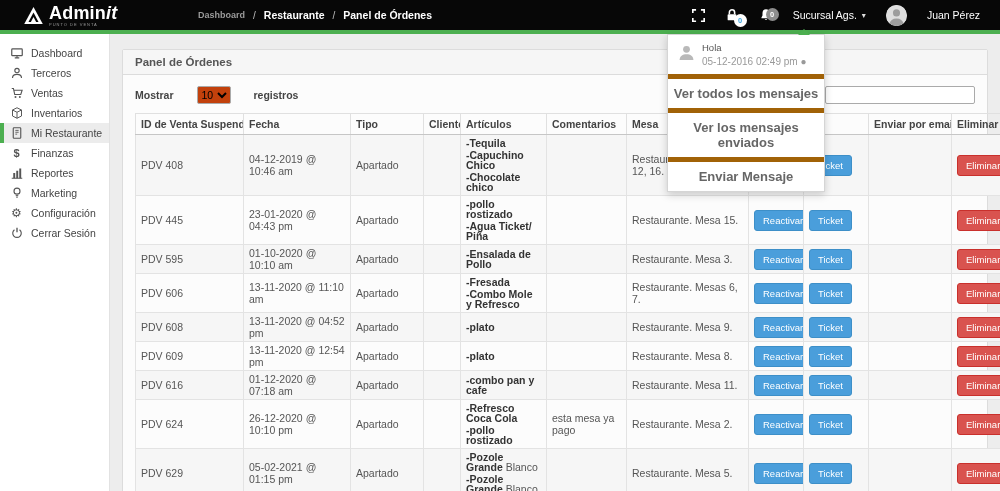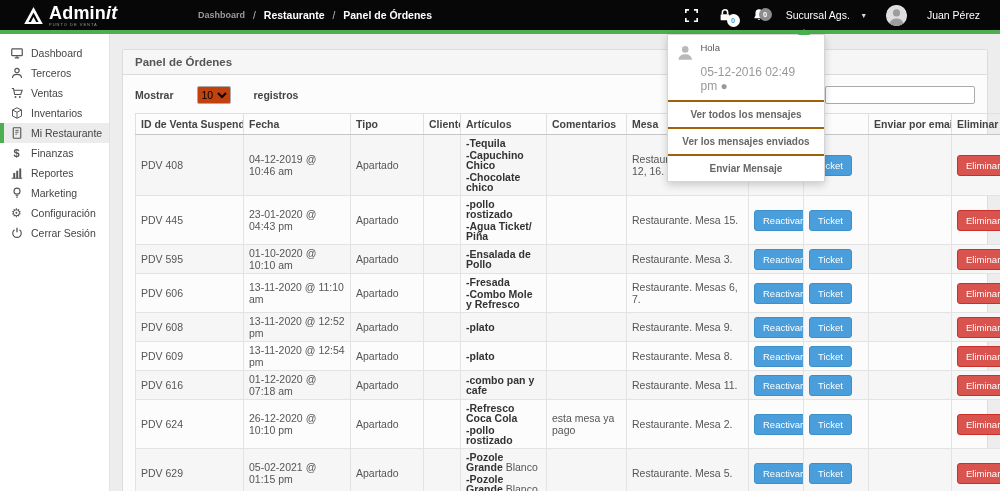--- a/index.html
+++ b/index.html
@@ -17,21 +17,21 @@
   .crumbs{display:flex;align-items:center;gap:8px;margin-left:24px}
   .crumb{font-size:10.5px;font-weight:bold;color:#fff;cursor:pointer}
   .crumb.dim{font-size:9px;color:#9a9a9a}
   .crumb-sep{color:#bbb;font-size:10px}
   .top-right{margin-left:auto;display:flex;align-items:center;gap:20px}
   .tool{position:relative;color:#fff;cursor:pointer;display:inline-flex}
   .tool svg{display:block}
   .badge{position:absolute;right:-8px;bottom:-5px;width:13px;height:13px;border-radius:50%;font-size:7.5px;font-weight:bold;display:flex;align-items:center;justify-content:center}
   .badge.cart{background:#fff;color:#41a7de}
   .badge.bell{background:#8d8d8d;color:#fff;right:-6px;bottom:1px}
-  .branch{display:flex;align-items:center;gap:12px;font-size:10.5px;color:#fff;cursor:pointer}
+  .branch{display:flex;align-items:center;gap:5px;font-size:10.5px;color:#fff;cursor:pointer}
   .caret{font-size:8px;color:#ddd}
   .avatar{width:21px;height:21px;border-radius:50%;background:#dcdcdc;overflow:hidden;display:inline-flex;align-items:center;justify-content:center}
   .username{font-size:10.5px;color:#fff;margin-right:6px}
   .greenbar{height:4px;background:#4caf50}
 
   
   .layout{display:flex;height:457px}
   aside{width:110px;background:#fff;border-right:1px solid #e2e2e2;padding-top:9px;flex:none}
   .side-item{display:flex;align-items:center;gap:8px;padding:4px 6px;border-left:4px solid transparent;font-size:10.5px;color:#444;cursor:pointer;height:20px}
   .side-item .icon{width:13px;color:#555;display:inline-flex;justify-content:center;font-size:11px;line-height:1}
@@ -59,22 +59,22 @@
   .btn{display:inline-block;border-radius:3px;color:#fff;font-size:9.5px;padding:4px 8px;cursor:pointer;border:1px solid rgba(0,0,0,.12);font-family:"Liberation Sans",sans-serif}
   .btn-blue{background:#4a9edb;border-color:#3d8fc8}
   .btn-red{background:#d9534f;border-color:#c9302c}
 
   
   .dropdown{position:absolute;top:34px;left:667px;width:158px;background:#fff;border:1px solid #d5d5d5;box-shadow:0 3px 8px rgba(0,0,0,.18);z-index:40}
   .dropdown::before{content:"";position:absolute;top:-6px;right:14px;border-left:6px solid transparent;border-right:6px solid transparent;border-bottom:6px solid #4caf50}
   .dd-head{display:flex;gap:7px;padding:7px 9px;align-items:flex-start}
   .dd-head .avatar{background:transparent;width:18px;height:20px;border-radius:0;color:#b5b5b5}
   .dd-greet{font-size:9.5px;color:#555}
-  .dd-date{font-size:12px;color:#999;margin-top:12px}
-  .dd-item{border-top:2px solid #a16207;text-align:center;padding:7px 4px;font-size:10px;font-weight:bold;color:#666;cursor:pointer}
+  .dd-date{font-size:10px;color:#999;margin-top:3px}
+  .dd-item{border-top:5px solid #a16207;text-align:center;padding:7px 4px;font-size:13px;font-weight:bold;color:#666;cursor:pointer}
 </style>
 </head>
 <body>
 
 <header class="topbar">
   <div class="logo">
     <span>
       <svg width="19" height="17" viewBox="0 0 24 22">
           <path d="M12 0L24 22H0z" fill="#fff"></path>
           <path d="M12 7L18.5 19.5H5.5z" fill="#070707"></path>
@@ -325,21 +325,21 @@
                 </td>
                 <td></td>
                 <td>Restaurante. Mesas 6, 7.</td>
                 <td><button class="btn btn-blue">Reactivar</button></td>
                 <td><button class="btn btn-blue">Ticket</button></td>
                 <td></td>
                 <td><button class="btn btn-red">Eliminar</button></td>
               </tr>
               <tr>
                 <td>PDV 608</td>
-                <td>13-11-2020 @ 12:52 pm</td>
+                <td>13-11-2020 @ 04:52 pm</td>
                 <td>Apartado</td>
                 <td></td>
                 <td>
                   <div class="artline"><span>-plato</span><span class="n"></span></div>
                 </td>
                 <td></td>
                 <td>Restaurante. Mesa 9.</td>
                 <td><button class="btn btn-blue">Reactivar</button></td>
                 <td><button class="btn btn-blue">Ticket</button></td>
                 <td></td>

